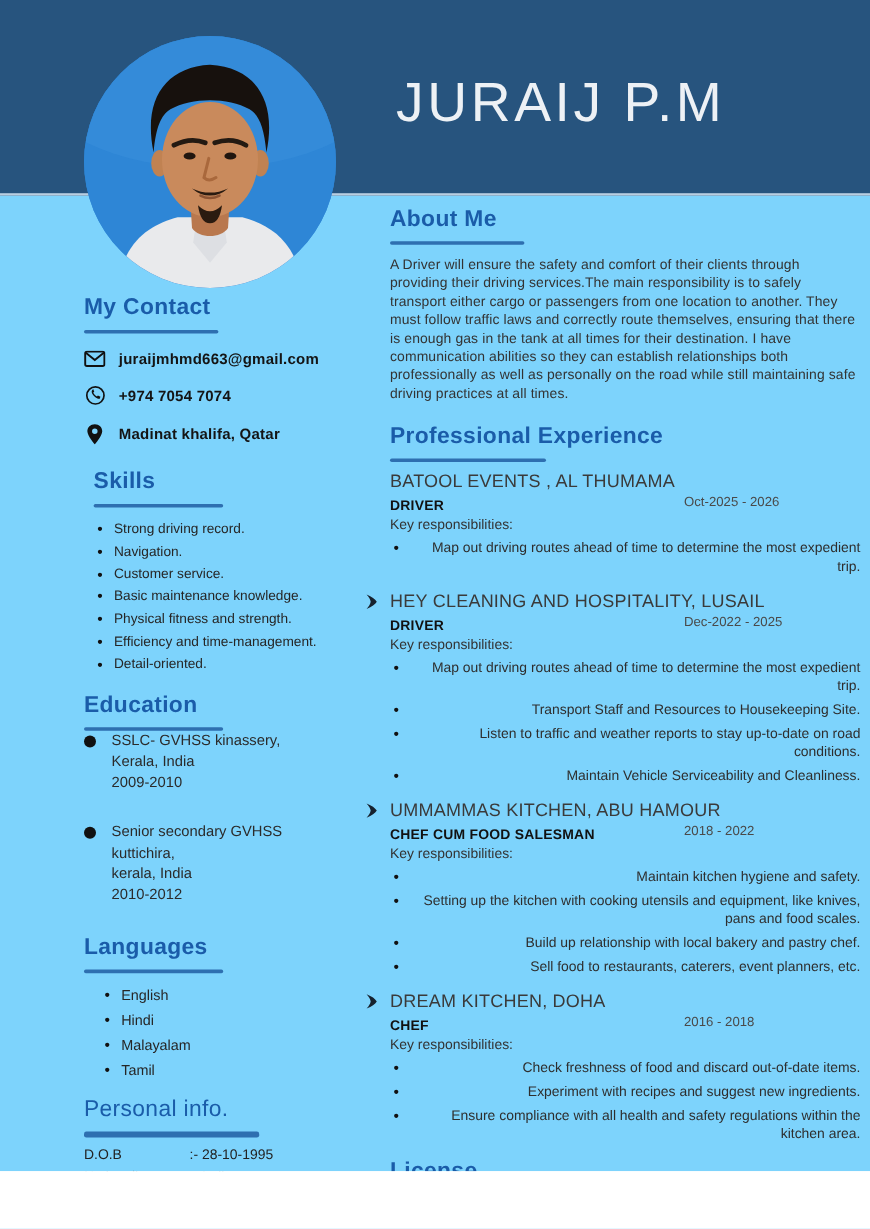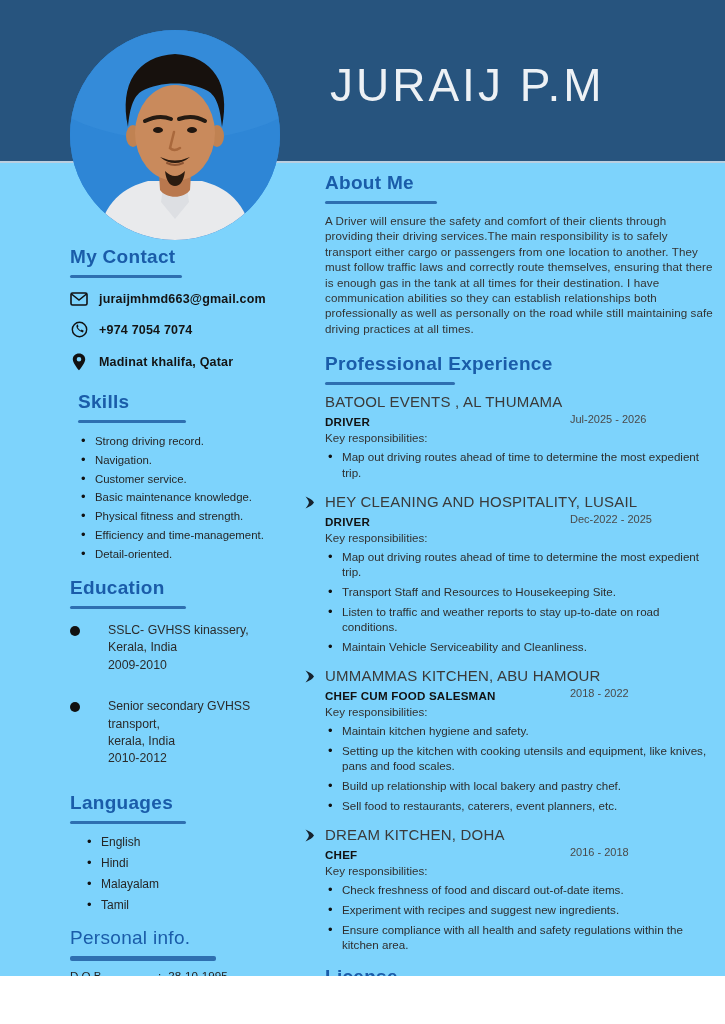--- a/index.html
+++ b/index.html
@@ -51,21 +51,21 @@
   .dot-list { list-style:none; margin:11px 0 0 0; padding:0; }
   .dot-list li {
     position:relative; padding-left:17px; font-size:11.4px; color:#262626;
     margin-bottom:4.5px; line-height:1.25;
   }
   .dot-list li::before { content:"•"; position:absolute; left:3px; top:-1px; font-size:13px; color:#111; }
   .lang-list li { font-size:12px; margin-bottom:6px; }
 
   
   .edu-block { margin-top:16px; }
-  .edu-entry { display:flex; gap:28px; margin-top:13px; margin-bottom:24px; }
+  .edu-entry { display:flex; gap:13px; margin-bottom:24px; }
   .edu-dot { width:10px; height:10px; border-radius:50%; background:#111; margin-top:4px; flex:none; }
   .edu-lines div { font-size:12.3px; color:#2b2b2b; line-height:1.42; }
 
   
   .pi-block { margin-top:14px; }
   .pi-rows { margin-top:8px; }
   .pi-row { font-size:11.6px; color:#222; margin-bottom:5.5px; }
   .pi-label { display:inline-block; width:88px; }
 
   
@@ -74,21 +74,21 @@
   
   .exp-block { margin-top:17px; }
   .jobs { margin-top:8px; }
   .job { position:relative; margin-bottom:13px; }
   .company { font-size:15px; color:#3a3a3a; letter-spacing:0.2px; }
   .marker { position:absolute; left:-21px; top:2px; }
   .role-row { position:relative; margin-top:2px; height:15px; }
   .role { font-weight:bold; font-size:11.6px; color:#111; letter-spacing:0.2px; }
   .dates { position:absolute; left:245px; top:1px; font-size:11px; color:#4a4a4a; }
   .keyresp { font-size:11.6px; color:#333; margin-top:4px; }
-  .job .dot-list { margin-top:5px; }
+  .job .dot-list { margin-top:5px;text-align:right; }
   .job .dot-list li { font-size:11.6px; color:#2e2e2e; margin-bottom:4.5px; line-height:1.32; }
 
   
   .license-block { margin-top:14px; }
   .license-text div { font-size:11.6px; color:#333; line-height:1.5; }
   .license-text { margin-top:14px; }
 </style>
 </head>
 <body>
 
@@ -177,21 +177,21 @@
         <div class="edu-lines">
           <div>SSLC- GVHSS kinassery,</div>
           <div>Kerala, India</div>
           <div>2009-2010</div>
         </div>
       </div>
       <div class="edu-entry">
         <div class="edu-dot"></div>
         <div class="edu-lines">
           <div>Senior secondary GVHSS</div>
-          <div>transport,</div>
+          <div>kuttichira,</div>
           <div>kerala, India</div>
           <div>2010-2012</div>
         </div>
       </div>
     </section>
 
     <section>
       <div class="sec-title">Languages</div>
       <div class="rule" style="width:116px;"></div>
       <ul class="dot-list lang-list" style="margin-left:14px;">
@@ -229,21 +229,21 @@
     <section class="exp-block">
       <div class="sec-title">Professional Experience</div>
       <div class="rule" style="width:130px;"></div>
 
       <div class="jobs">
 
         <div class="job">
           <div class="company">BATOOL EVENTS , AL THUMAMA</div>
           <div class="role-row">
             <span class="role">DRIVER</span>
-            <span class="dates">Jul-2025 - 2026</span>
+            <span class="dates">Oct-2025 - 2026</span>
           </div>
           <div class="keyresp">Key responsibilities:</div>
           <ul class="dot-list">
             <li>Map out driving routes ahead of time to determine the most expedient trip.</li>
           </ul>
         </div>
 
         <div class="job">
           <span class="marker">
             <svg width="11" height="13" viewBox="0 0 11 13">

